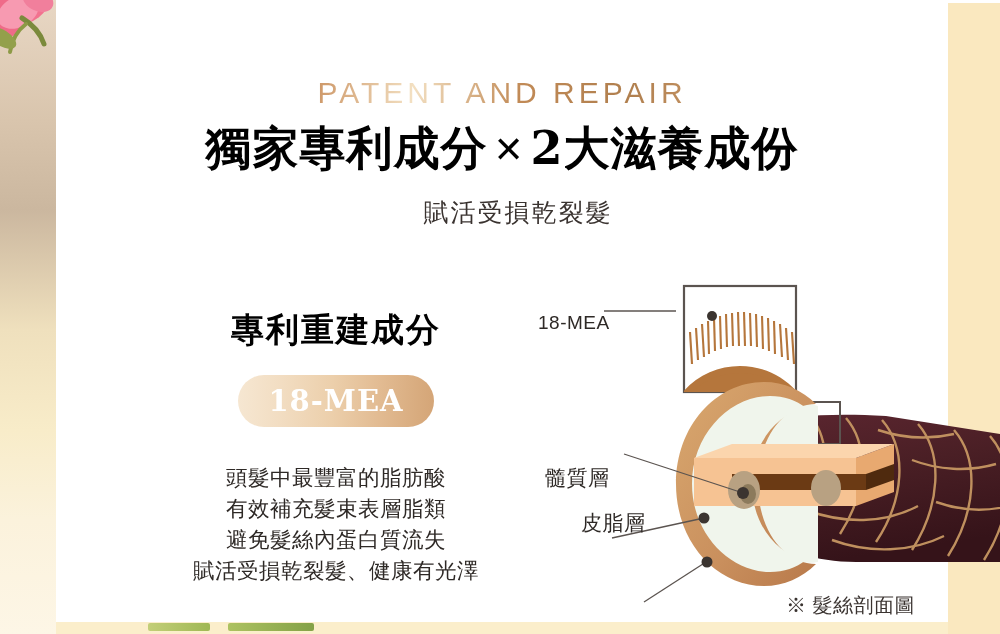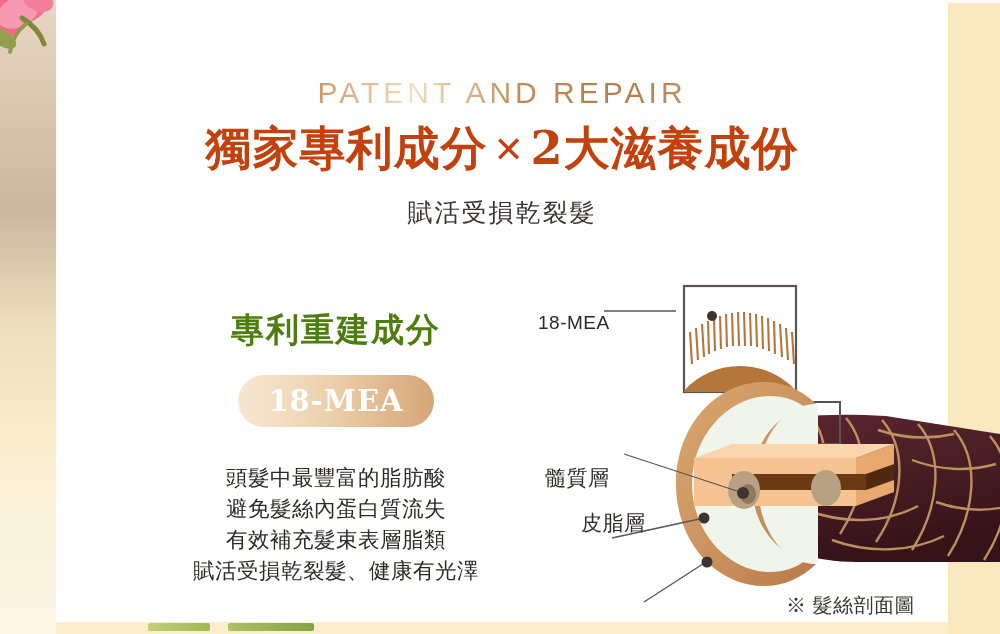--- a/index.html
+++ b/index.html
@@ -97,54 +97,54 @@
   }
   .headline {
     position: absolute;
     left: 0; top: 118px;
     width: 892px;
     text-align: center;
     font-family: "DejaVu Serif", serif;
     font-weight: 700;
     font-size: 46px;
     letter-spacing: 1px;
-    color: #c2410c;
+    color: #000000;
     white-space: nowrap;
   }
   .headline .x-mark {
     font-family: "Liberation Sans", sans-serif;
     font-weight: 400;
     font-size: 36px;
     padding: 0 6px;
     vertical-align: 2px;
   }
   .subhead {
     position: absolute;
-    left: 0; top: 196px;
+    left: 16px; top: 196px;
     width: 892px;
     text-align: center;
     font-size: 25px;
     letter-spacing: 2px;
     color: #3a3330;
     white-space: nowrap;
   }
 
   
   .left-col {
     position: absolute;
     left: 130px; top: 308px;
     width: 300px;
     text-align: center;
   }
   .sect-title {
     font-family: "DejaVu Serif", serif;
     font-weight: 700;
     font-size: 33px;
     letter-spacing: 2px;
-    color: #4d7c0f;
+    color: #000000;
     white-space: nowrap;
   }
   .pill {
     margin: 22px auto 0 auto;
     width: 196px; height: 52px;
     border-radius: 26px;
     background: linear-gradient(92deg,
       #f6e7d2 0%, #f2ddc2 22%, #eccfab 48%,
       #e2bb92 72%, #d8ab7e 92%, #d4a577 100%);
     display: flex;
@@ -222,22 +222,22 @@
 
     <div class="subhead">賦活受損乾裂髮</div>
 
     <div class="left-col">
       <div class="sect-title">專利重建成分</div>
       <div class="pill">
         <span class="pill-text">18-MEA</span>
       </div>
       <div class="bullets">
         <div>頭髮中最豐富的脂肪酸</div>
+        <div>有效補充髮束表層脂類</div>
         <div>避免髮絲內蛋白質流失</div>
-        <div>有效補充髮束表層脂類</div>
         <div>賦活受損乾裂髮、健康有光澤</div>
       </div>
     </div>
 
     <div class="diagram">
       <svg width="500" height="360" viewBox="0 0 500 360">
         <defs>
           <clipPath id="insetClip">
             <rect x="158" y="24" width="112" height="106"></rect>
           </clipPath>

